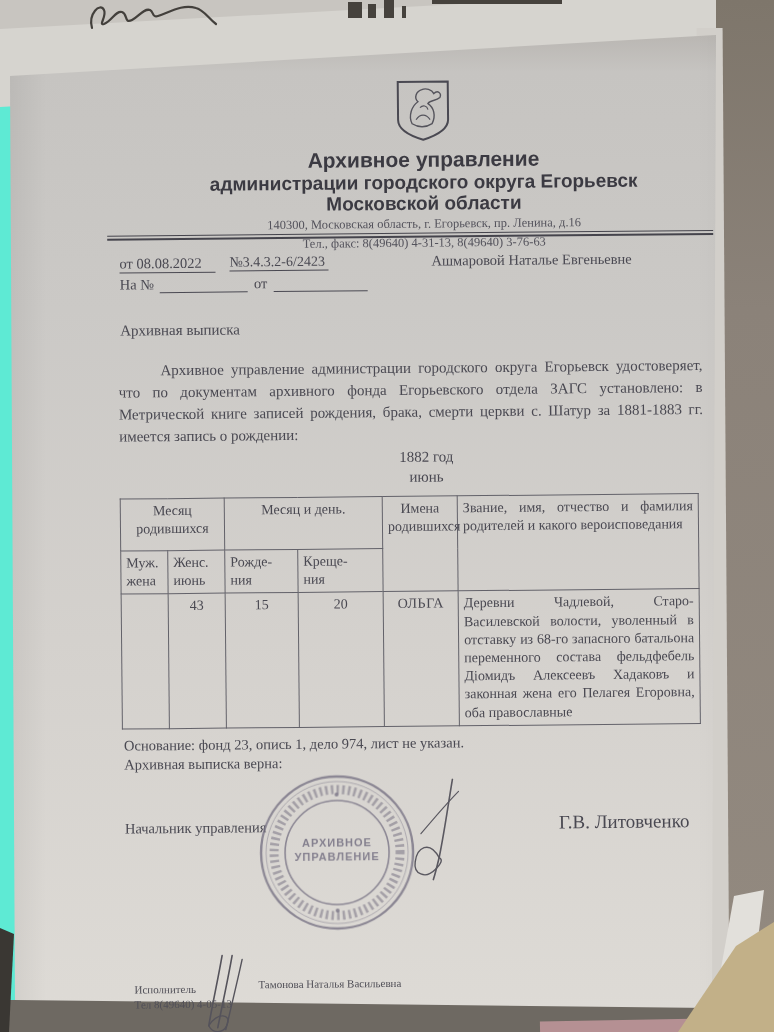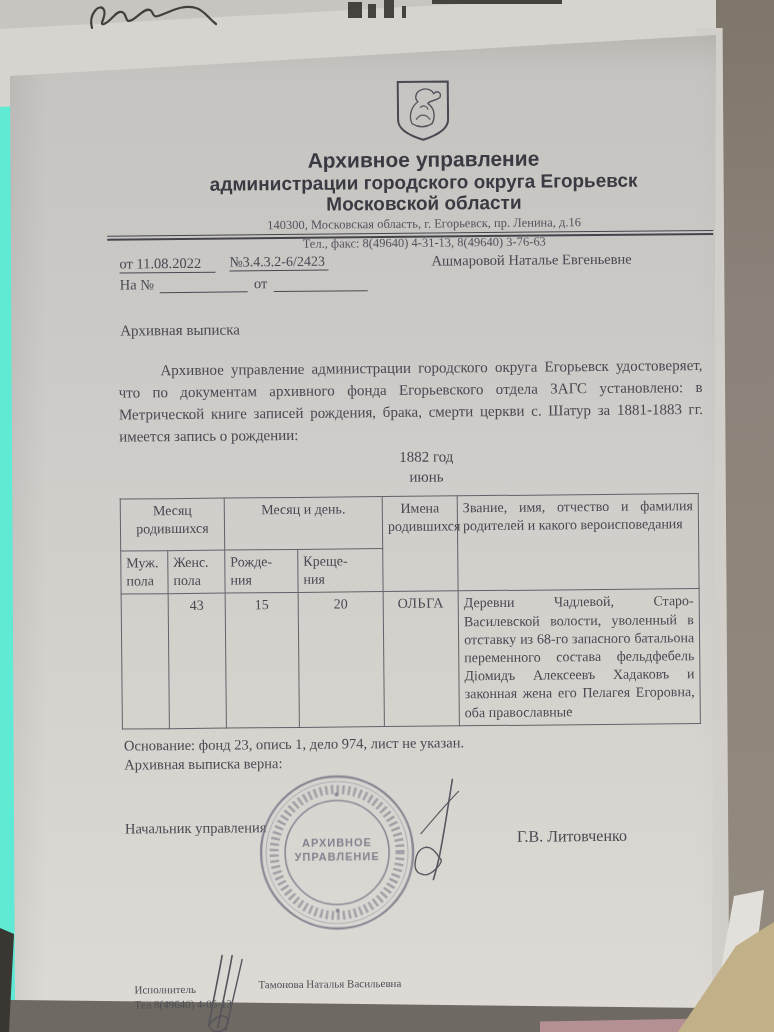--- a/index.html
+++ b/index.html
@@ -61,21 +61,21 @@
   .hdr2 td{height:32px;}
   .parents-h{text-align:justify;}
   .row-data td{height:122px;padding-top:4px;}
   .parents-c{text-align:justify;line-height:1.42;}
   .name-c{letter-spacing:.5px;}
 
   .basis{position:absolute;left:120px;top:735px;font-size:14.5px;}
   .certify{position:absolute;left:120px;top:754px;font-size:14.5px;}
 
   .position-t{position:absolute;left:120px;top:818px;font-size:14.5px;}
-  .signer{position:absolute;left:512px;top:813px;font-size:16px;margin-top:16px;}
+  .signer{position:absolute;left:554px;top:813px;font-size:19px;}
 
   .stamp{position:absolute;left:250px;top:770px;width:164px;height:164px;filter:blur(.35px);}
   .stamp-center{position:absolute;left:0;top:66px;width:164px;text-align:center;
     font-family:"Liberation Sans",sans-serif;font-weight:bold;font-size:11px;letter-spacing:1px;
     color:rgba(118,113,130,.85);line-height:1.25;}
 
   .sig-main{position:absolute;left:396px;top:776px;}
   .sig-exec{position:absolute;left:190px;top:950px;}
   .hand-note{position:absolute;left:78px;top:-2px;}
   .top-marks{position:absolute;left:344px;top:0;width:230px;height:26px;}
@@ -120,21 +120,21 @@
         <path d="M26,40 C30,34 36,34 40,40 M30,28 C33,25 37,26 38,30" fill="none" stroke="#55545c" stroke-width="1.2"></path>
       </svg>
       <div class="org1">Архивное управление</div>
       <div class="org2">администрации городского округа Егорьевск</div>
       <div class="org2">Московской области</div>
       <div class="addr">140300, Московская область, г. Егорьевск, пр. Ленина, д.16</div>
       <div class="addr">Тел., факс: 8(49640) 4-31-13, 8(49640) 3-76-63</div>
     </div>
     <div class="rule"></div>
 
-    <div class="ref-date">от 11.08.2022</div>
+    <div class="ref-date">от 08.08.2022</div>
     <div class="ref-number">№3.4.3.2-6/2423</div>
     <div class="addressee">Ашмаровой Наталье Евгеньевне</div>
     <div class="reply-line">
       <span>На №</span><span class="blank b1"></span><span>от</span><span class="blank b2"></span>
     </div>
 
     <div class="doc-title">Архивная выписка</div>
     <div class="body-par">Архивное управление администрации городского округа Егорьевск удостоверяет, что по документам архивного фонда Егорьевского отдела ЗАГС установлено: в Метрической книге записей рождения, брака, смерти церкви с. Шатур за 1881-1883 гг. имеется запись о рождении:</div>
     <div class="period">
       <div>1882 год</div>
@@ -152,23 +152,23 @@
       </colgroup>
       <tbody>
           <tr class="hdr1">
         <td colspan="2" class="tc">Месяц родившихся</td>
         <td colspan="2" class="tc">Месяц и день.</td>
         <td rowspan="2" class="tc">Имена родившихся</td>
         <td rowspan="2" class="parents-h">Звание, имя, отчество и фамилия родителей и какого вероисповедания</td>
       </tr>
       <tr class="hdr2">
         <td class="pre">Муж.
-пола</td>
+жена</td>
         <td class="pre">Женс.
-пола</td>
+июнь</td>
         <td class="pre">Рожде-
 ния</td>
         <td class="pre">Креще-
 ния</td>
       </tr>
       <tr class="row-data">
         <td class="tc"></td>
         <td class="tc">43</td>
         <td class="tc">15</td>
         <td class="tc">20</td>

